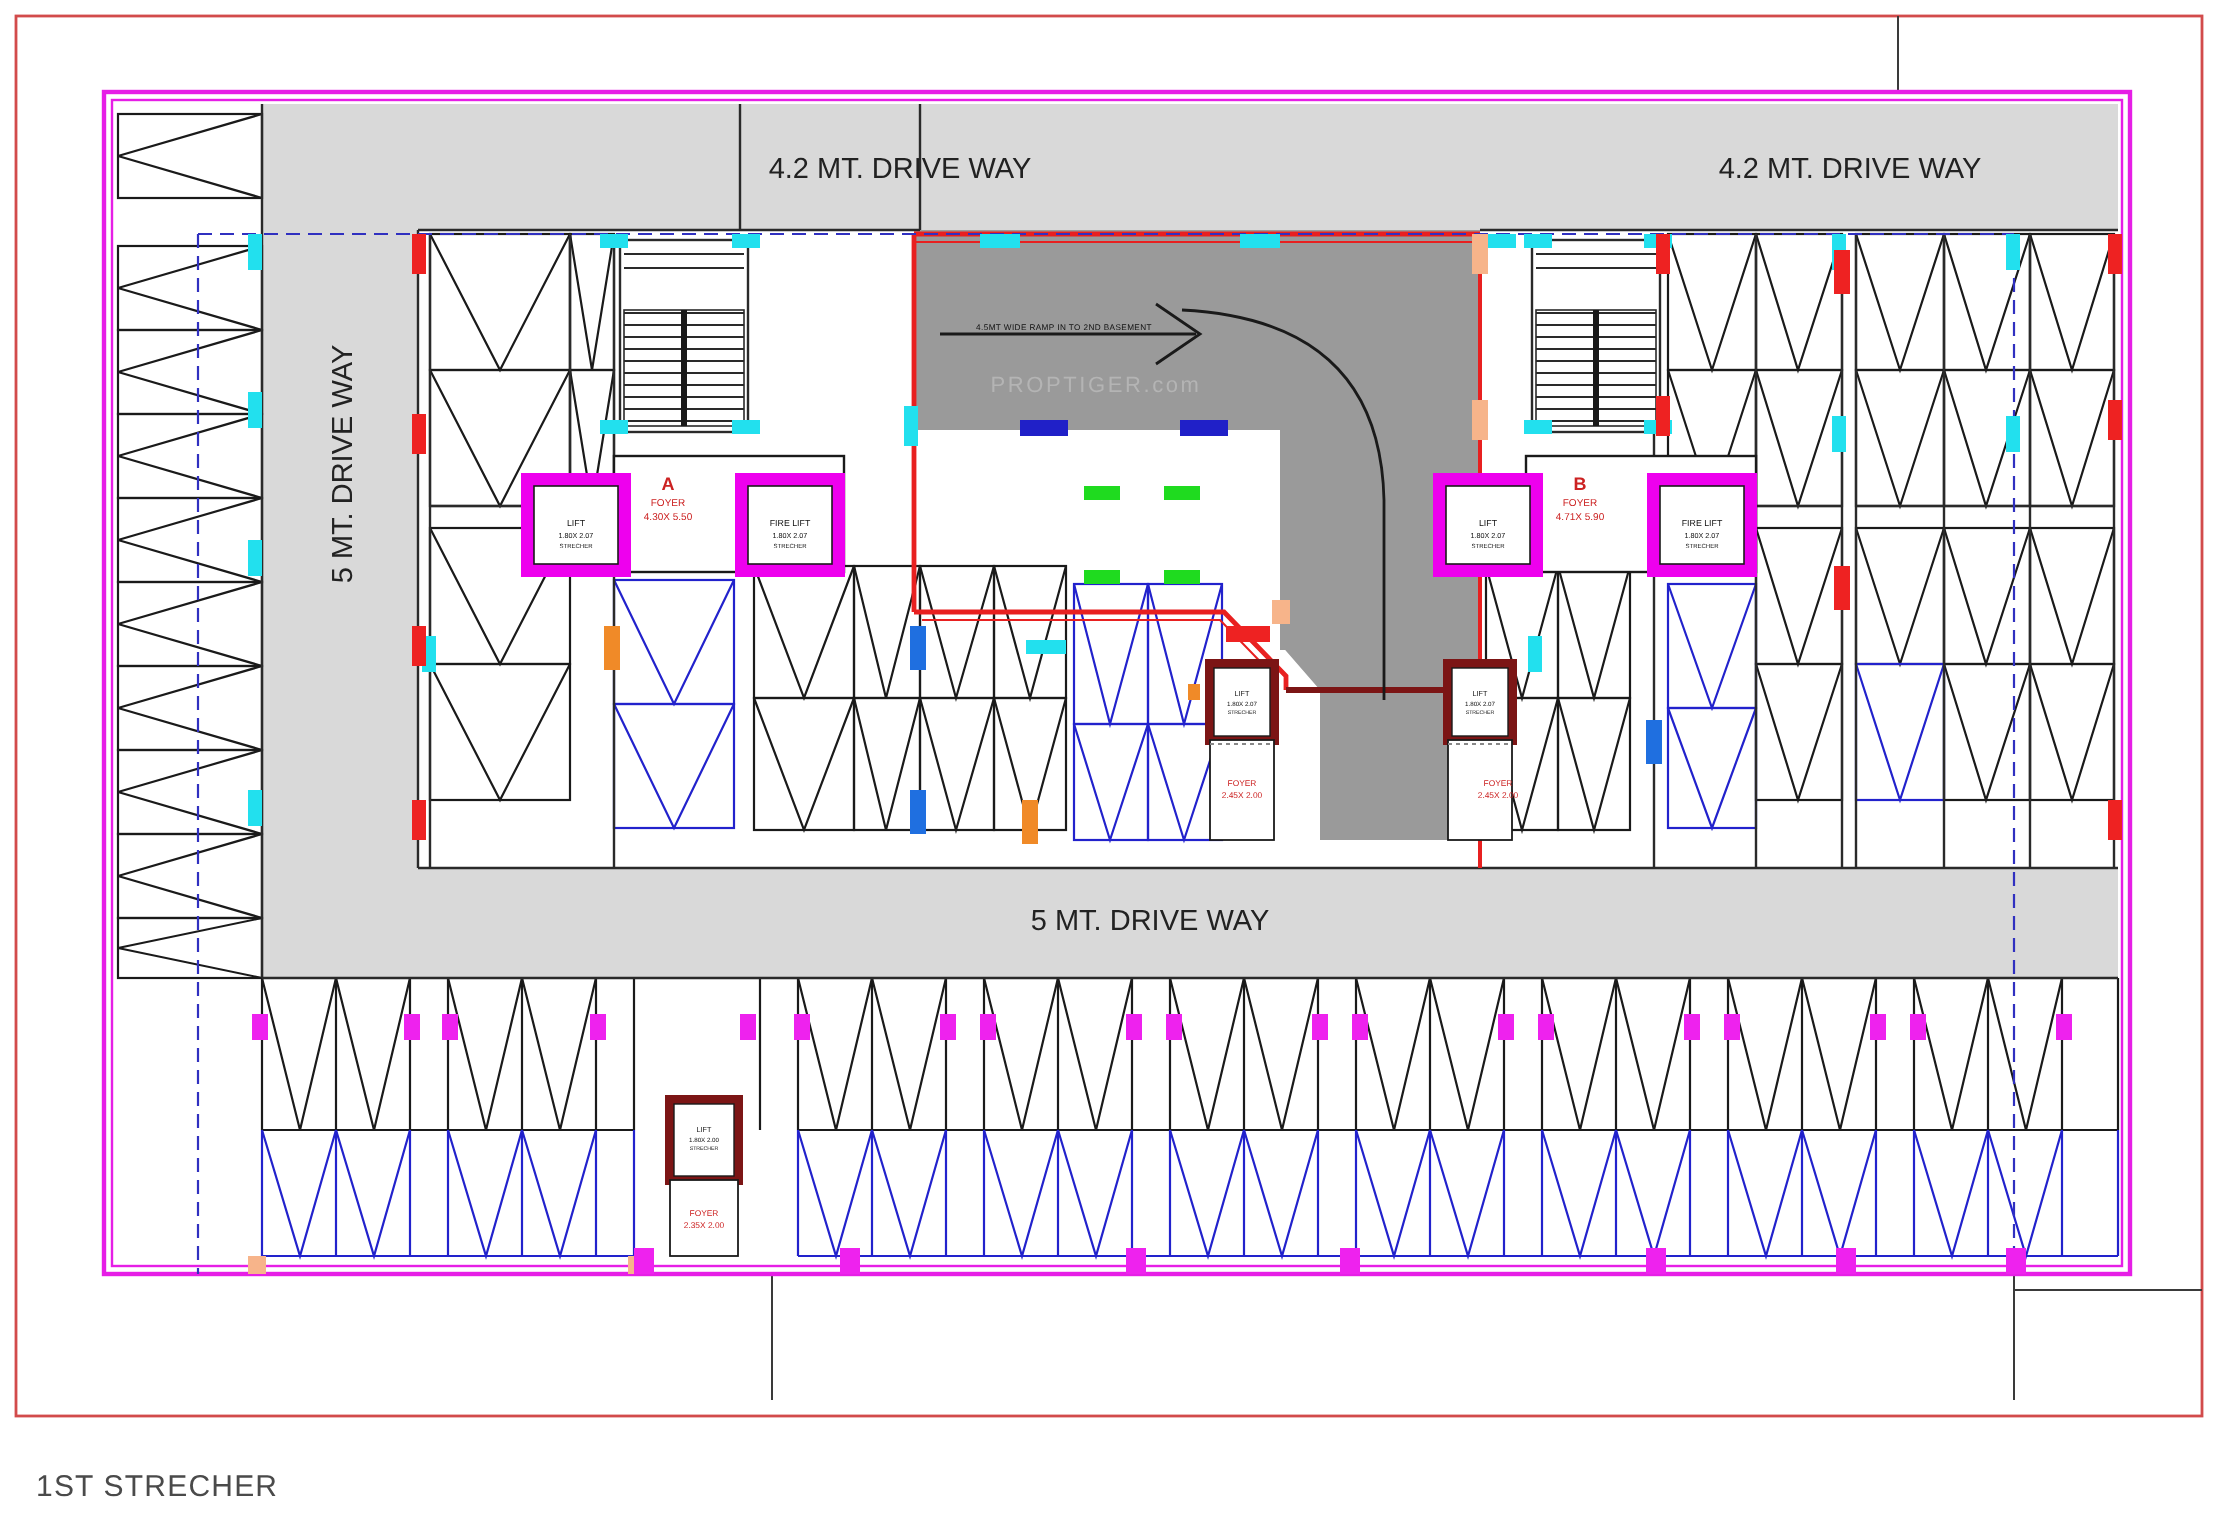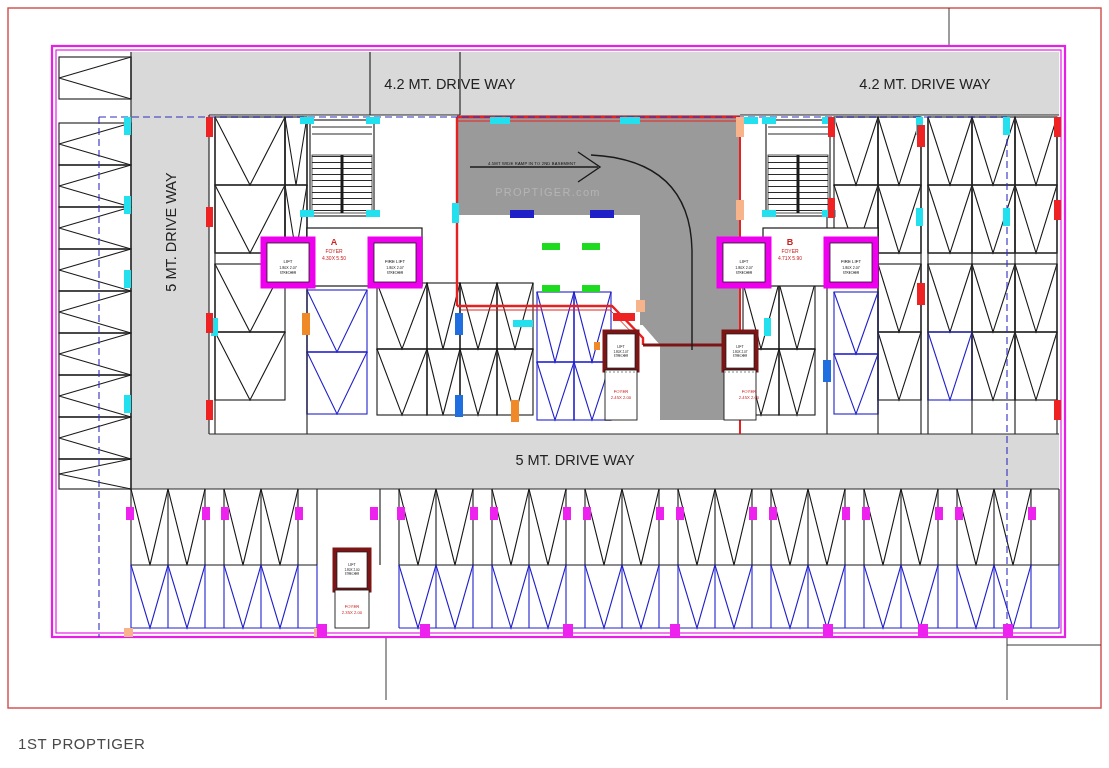--- a/index.html
+++ b/index.html
@@ -497,14 +497,14 @@
         <rect x="563" y="624" width="10" height="13"></rect>
         <rect x="670" y="624" width="10" height="13"></rect>
         <rect x="823" y="624" width="10" height="13"></rect>
         <rect x="918" y="624" width="10" height="13"></rect>
         <rect x="1003" y="624" width="10" height="13"></rect>
       </g>
     </g>
 
   </svg>
 
-  <div class="caption">1ST PROPTIGER</div>
+  <div class="caption">1ST STRECHER</div>
 </div>
 
 </body></html>

